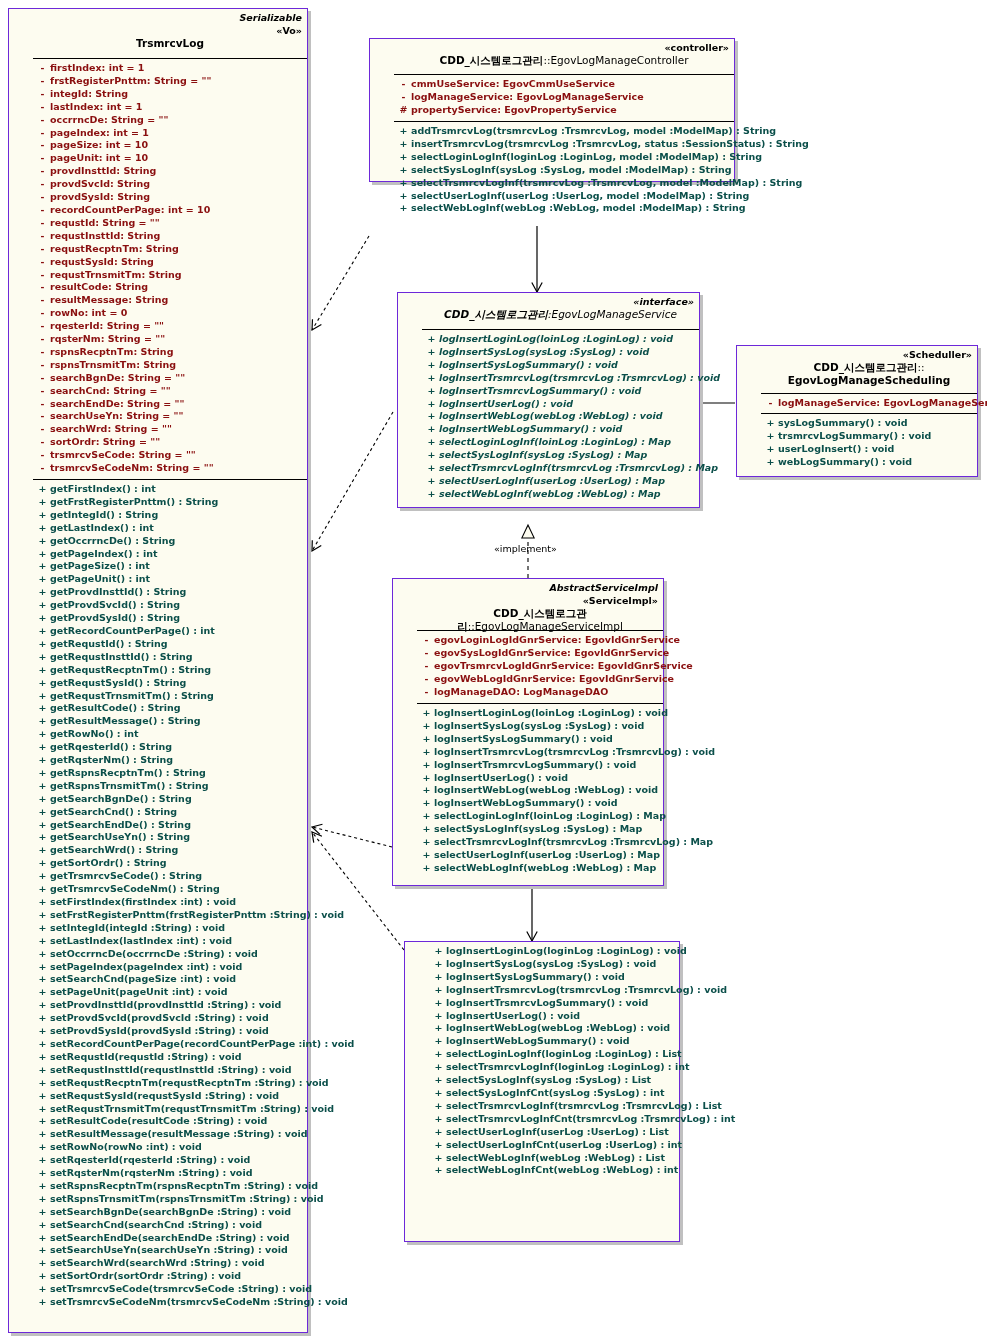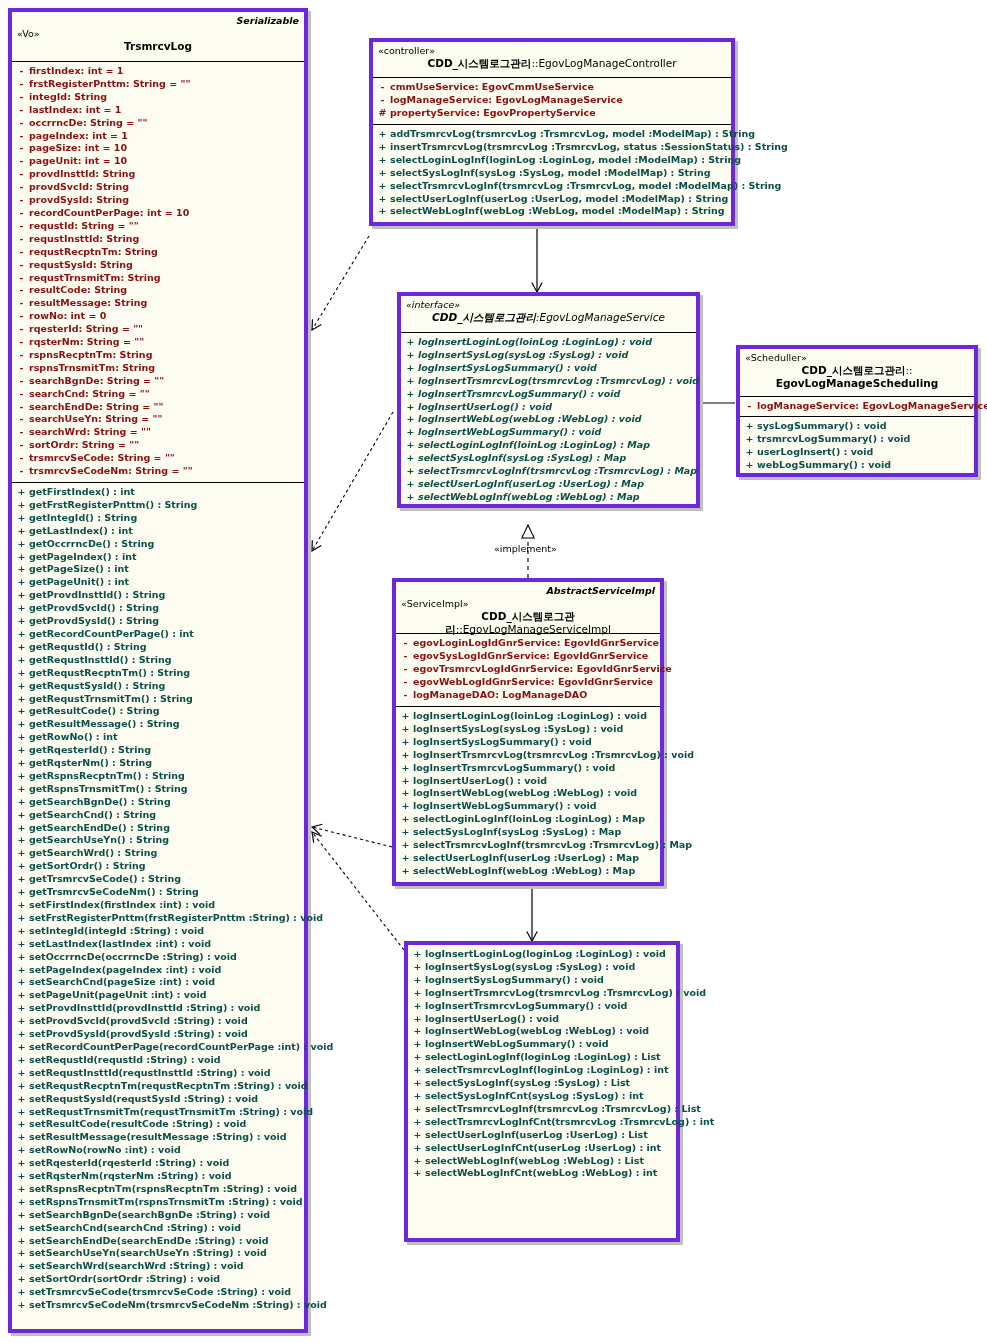--- a/index.html
+++ b/index.html
@@ -15,24 +15,25 @@
     width: 987px;
     height: 1343px;
     background: #ffffff;
     overflow: hidden;
   }
 
   
   .uml-class {
     position: absolute;
     background: #fdfcf0;
-    border: 4px solid #6d28d9;
+    border: 1px solid #6d28d9;
     box-sizing: border-box;
     box-shadow: 3px 3px 0 0 #c0c0c0;
     z-index: 5;
+    padding-left: 24px;
   }
   .compartment {
     border-bottom: 1px solid #000000;
     box-sizing: border-box;
   }
   .compartment.last { border-bottom: none; }
 
   .header-comp {
     padding: 3px 5px 5px 5px;
     text-align: center;
@@ -43,21 +44,22 @@
     font-weight: bold;
     font-size: 9.5px;
     color: #000000;
     line-height: 12px;
     margin-bottom: 1px;
   }
   .stereotype {
     font-size: 9.5px;
     color: #000000;
     line-height: 12px;
-    text-align: left;
+    text-align: right;
+    font-weight: bold;
   }
   .cname {
     font-size: 10.5px;
     font-weight: bold;
     color: #000000;
     line-height: 13px;
     text-align: center;
   }
   .cname .kor { font-weight: bold; }
   .cname .plain { font-weight: normal; }
@@ -536,21 +538,21 @@
           <span class="vis">+</span>
           <span class="sig">setTrsmrcvSeCode(trsmrcvSeCode :String) : void</span>
         </div>
         <div class="feat">
           <span class="vis">+</span>
           <span class="sig">setTrsmrcvSeCodeNm(trsmrcvSeCodeNm :String) : void</span>
         </div>
       </div>
   </div>
 
-  <div class="uml-class" id="cls-controller" style="left:369px; top:38px; width:366px; height:188px;">
+  <div class="uml-class" id="cls-controller" style="left:369px; top:38px; width:366px; height:144px;">
 
     <div class="compartment header-comp" style="height:36px;">
       <div class="stereotype">«controller»</div>
       <div class="cname"><span class="kor">CDD_시스템로그관리</span><span class="plain">::</span><span class="plain">EgovLogManageController</span></div>
     </div>
 
     <div class="compartment features attrs" style="height:47px;">
         <div class="feat">
           <span class="vis">-</span>
           <span class="sig">cmmUseService:  EgovCmmUseService</span>

